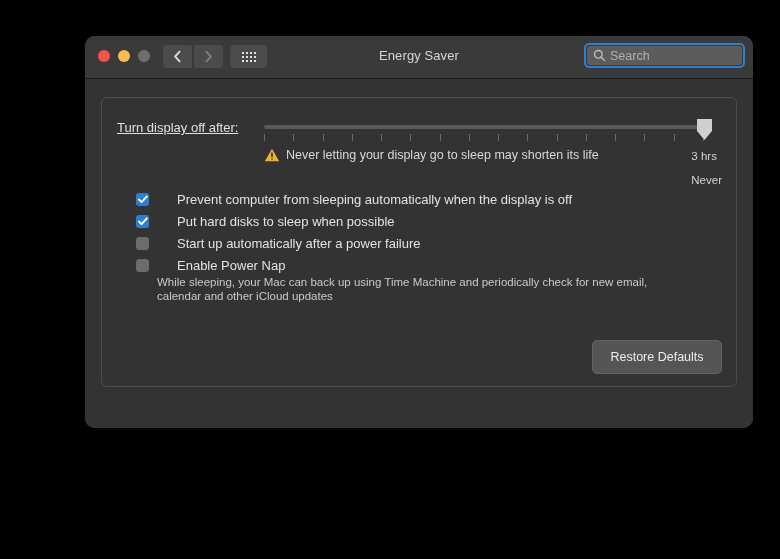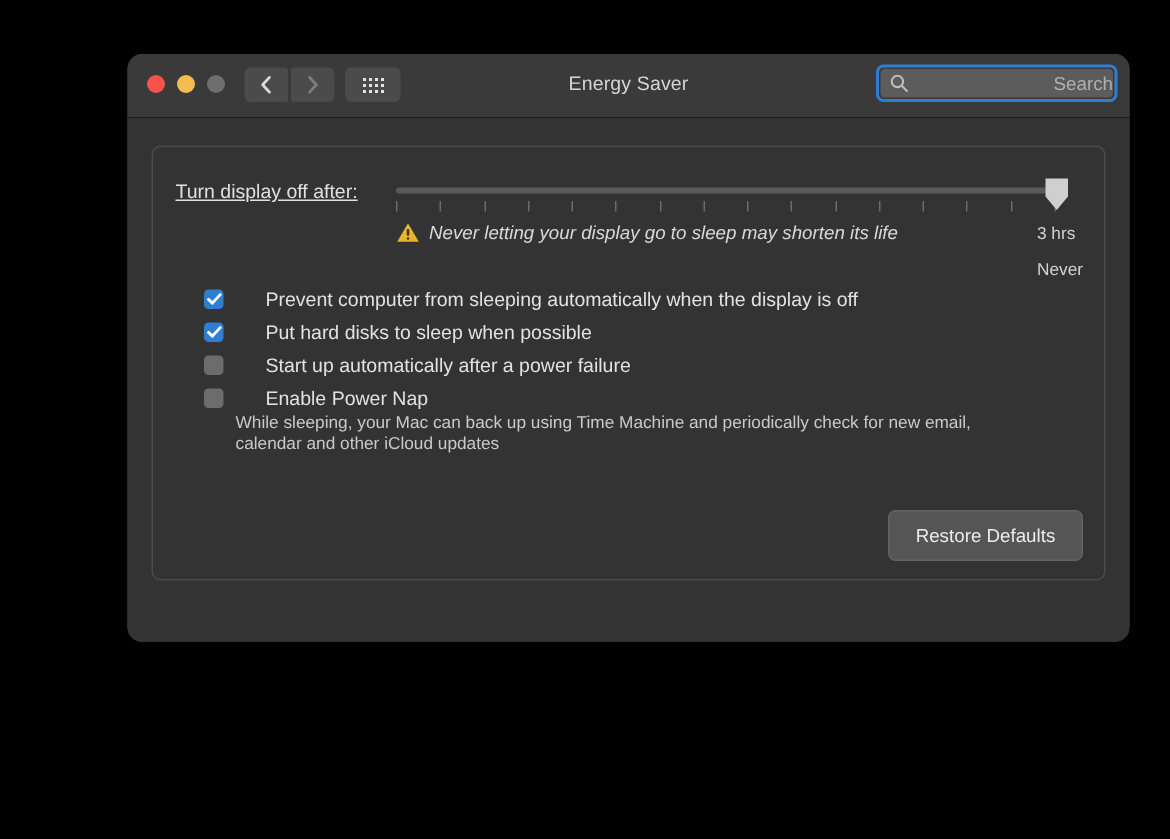--- a/index.html
+++ b/index.html
@@ -116,21 +116,20 @@
   }
   .searchfield {
     width: 100%;
     height: 100%;
     background: #5c5c5c;
     border-radius: 3px;
     display: flex;
     align-items: center;
     padding-left: 6px;
     box-sizing: border-box;
-    justify-content: space-between;
   }
   .mag { flex: 0 0 auto; display:block; }
   .mag circle, .mag line { stroke: #bcbcbc; fill: none; stroke-width: 1.4; stroke-linecap: round; }
   .search-ph {
     font-size: 12.5px;
     color: #b0b0b0;
     margin-left: 4px;
   }
 
   
@@ -210,21 +209,20 @@
     position: absolute;
     left: 147px;
     top: 30px;
     display: flex;
     align-items: center;
   }
   .warn-icon { flex: 0 0 auto; margin-right: 6px; display: block; }
   .warn-text {
     font-size: 12.5px;
     color: #d8d8d8;
-    font-style: italic;
   }
   .endlabels {
     position: absolute;
     right: 0;
     top: 32px;
     display: flex;
     gap: 12px;
     font-size: 11.5px;
     color: #d2d2d2;
     flex-direction: column;

